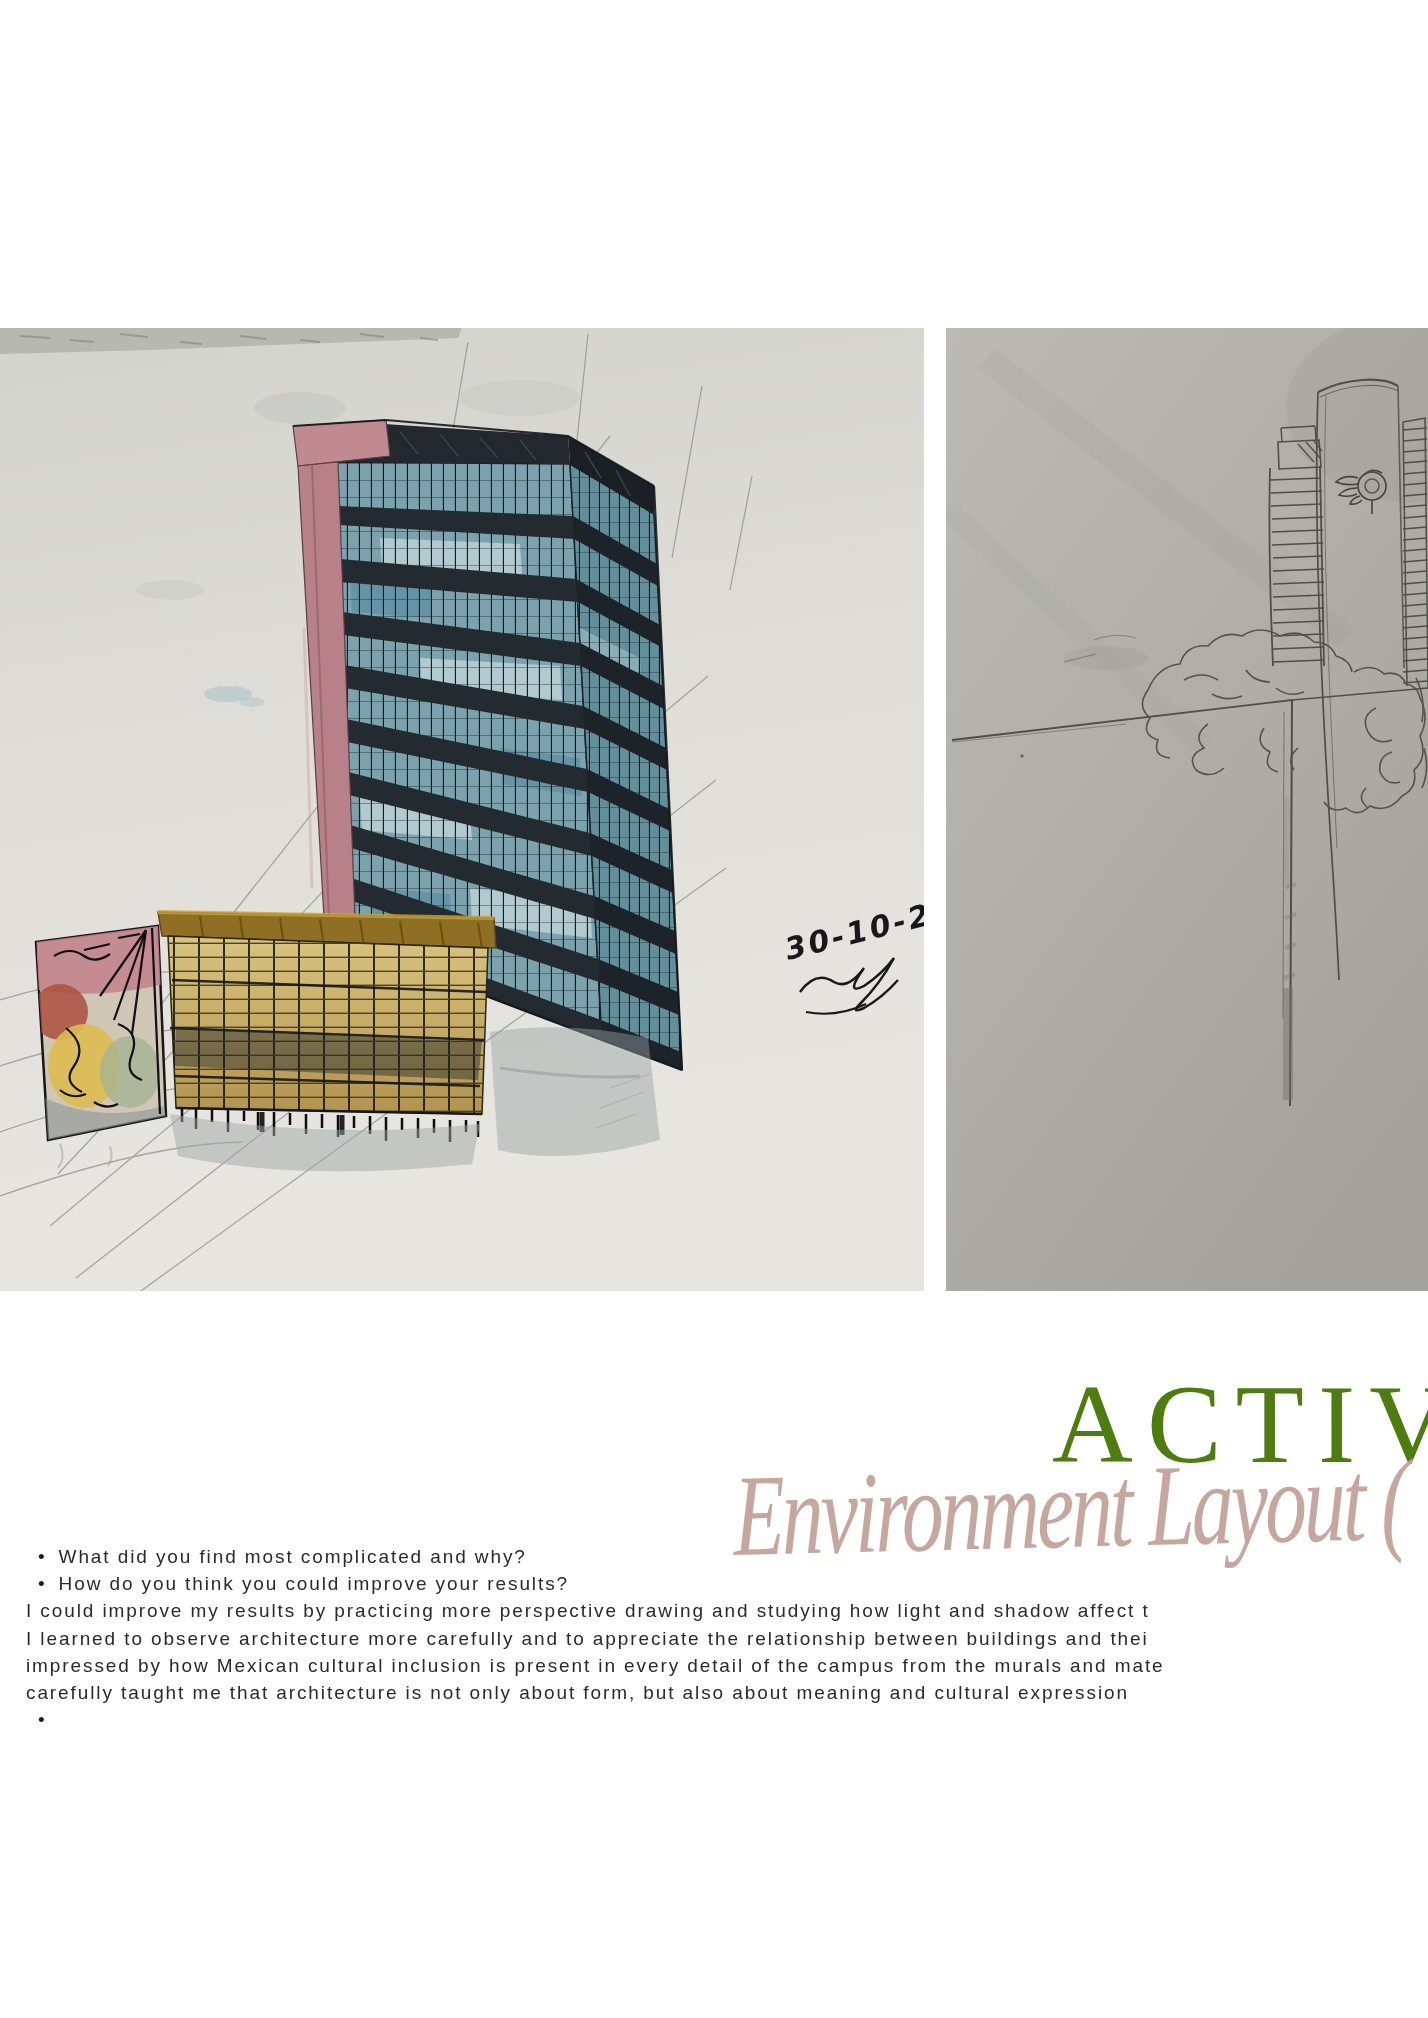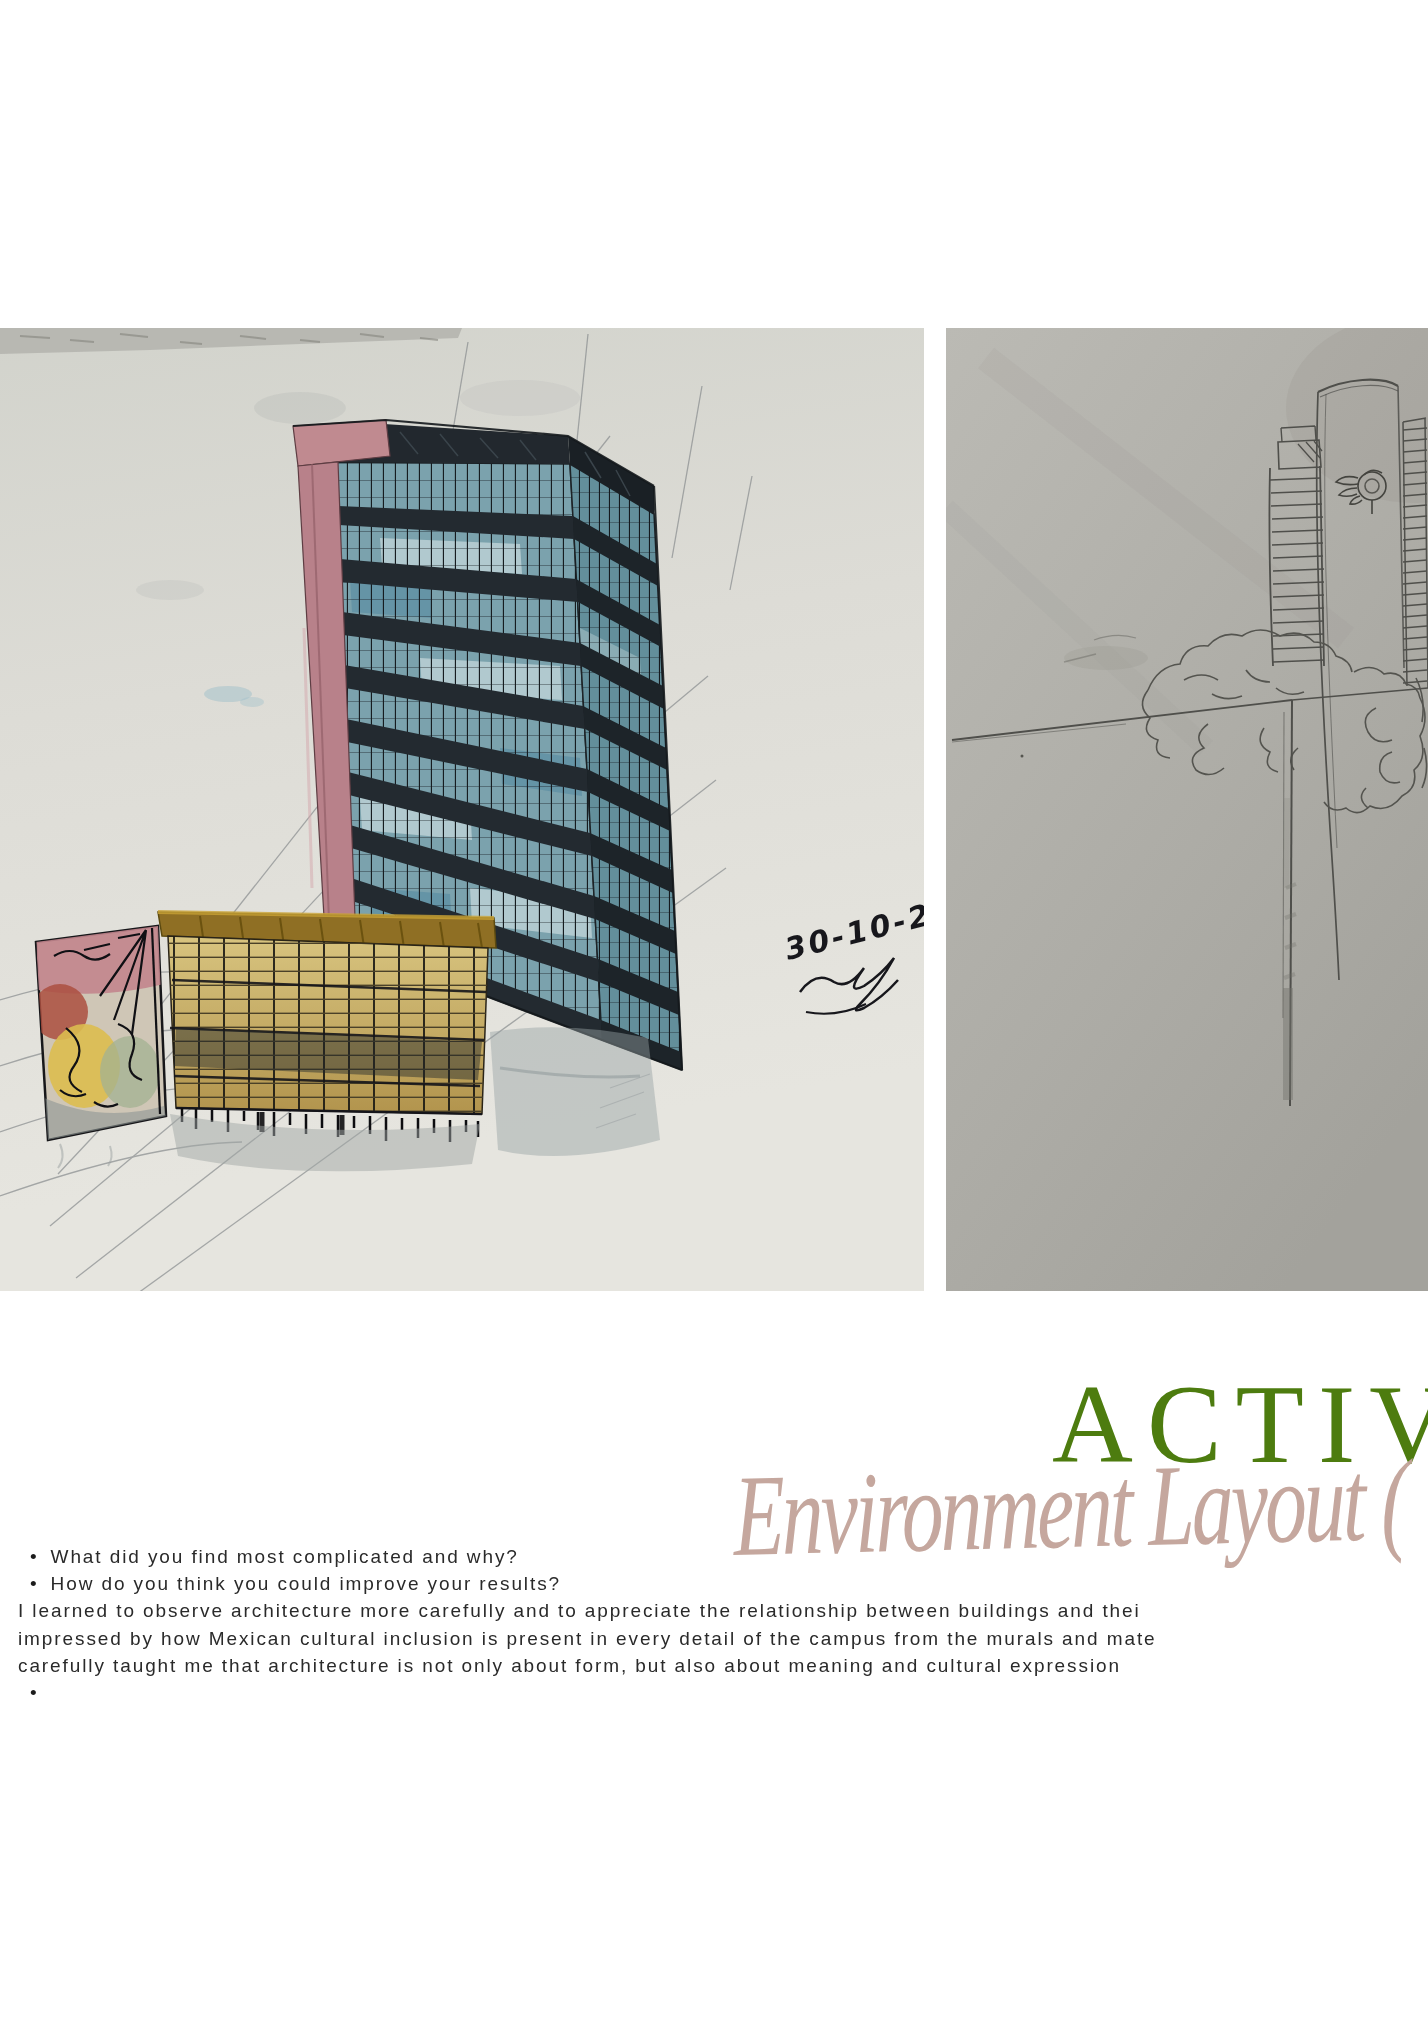--- a/index.html
+++ b/index.html
@@ -20,21 +20,21 @@
   #script-line{position:absolute;left:733px;top:1458px;width:695px;white-space:nowrap;}
   #script-line span{
     display:inline-block;transform:scaleX(0.72) rotate(-1deg);transform-origin:left top;
     font-family:"Liberation Serif","DejaVu Serif",serif;font-style:italic;
     font-size:116px;line-height:1;letter-spacing:-4px;color:#c2a399;opacity:.95;
     white-space:nowrap;
   }
   #qa{position:absolute;left:0;top:1543px;width:1428px;overflow:hidden;}
   .qa-line{
     height:27.2px;line-height:27.2px;font-size:19px;letter-spacing:1.9px;
-    color:#2a2a2a;white-space:nowrap;padding-left:18px;
+    color:#2a2a2a;white-space:nowrap;padding-left:18px;margin-left:8px;
   }
   .qa-line.bullet{padding-left:30px;}
   .qa-line .dot{display:inline-block;margin-right:12px;font-size:19px;color:#1c1c1c;}
 </style>
 </head>
 <body>
 
 <div class="photo" id="photo-left">
 <svg width="924" height="963" viewBox="0 0 924 963">
   <defs>
@@ -279,17 +279,18 @@
 
 <div id="headline">ACTIV</div>
 
 <div id="script-line">
   <span>Environment Layout (</span>
 </div>
 
 <div id="qa">
   <div class="qa-line bullet"><span class="dot">•</span><span>What did you find most complicated and why?</span></div>
   <div class="qa-line bullet"><span class="dot">•</span><span>How do you think you could improve your results?</span></div>
+  <div class="qa-line"><span>I could improve my results by practicing more perspective drawing and studying how light and shadow affect t</span></div>
   <div class="qa-line"><span>I learned to observe architecture more carefully and to appreciate the relationship between buildings and thei</span></div>
   <div class="qa-line"><span>impressed by how Mexican cultural inclusion is present in every detail of the campus from the murals and mate</span></div>
   <div class="qa-line"><span>carefully taught me that architecture is not only about form, but also about meaning and cultural expression</span></div>
   <div class="qa-line bullet"><span class="dot">•</span><span></span></div>
 </div>
 
 </body></html>

